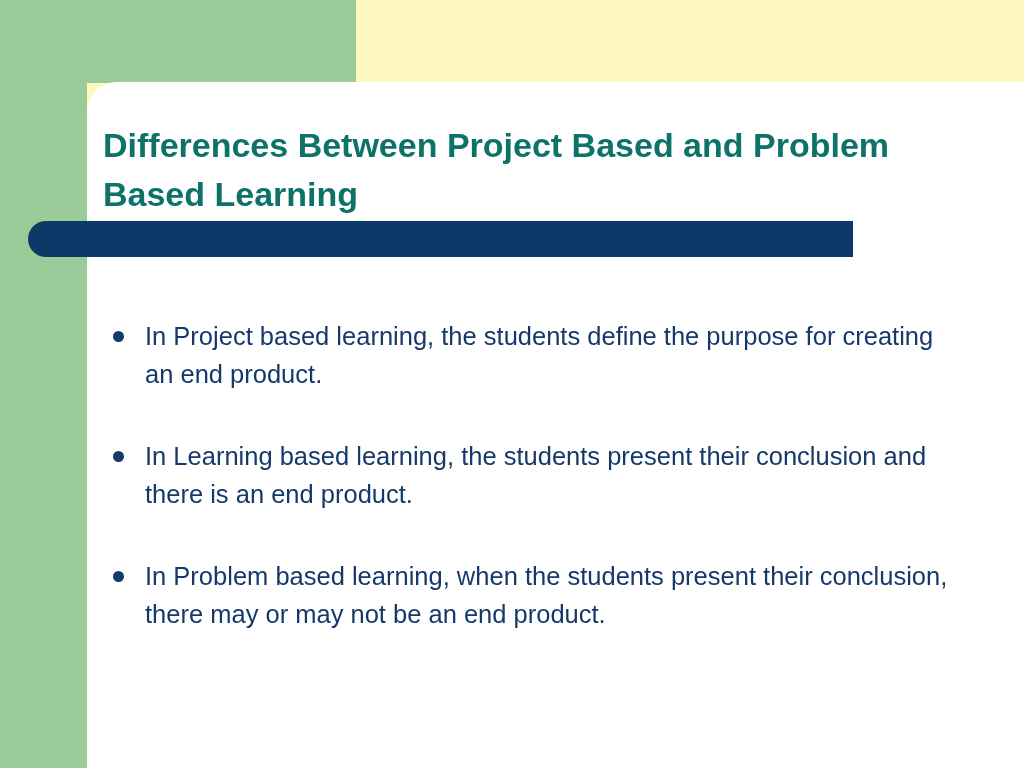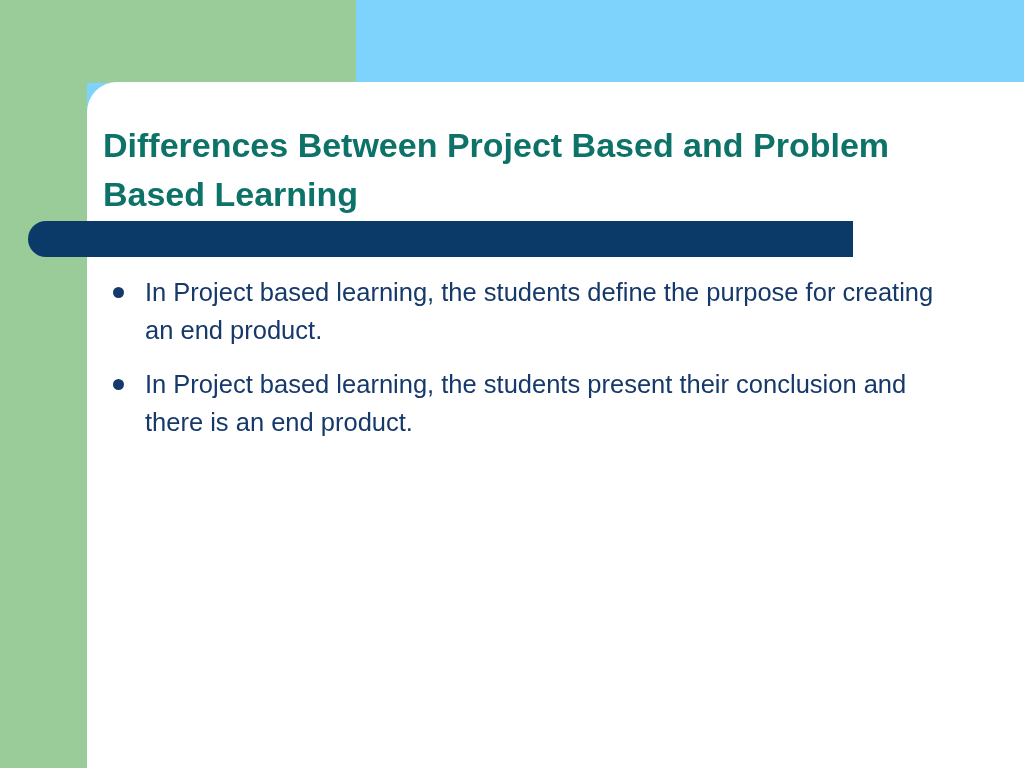--- a/index.html
+++ b/index.html
@@ -10,21 +10,21 @@
   }
   body {
     font-family: "Liberation Sans", sans-serif;
   }
 
   .slide {
     position: relative;
     width: 1024px;
     height: 768px;
     overflow: hidden;
-    background: #7dd3fc;
+    background: #fef9c3;
   }
 
   
   .green-strip {
     position: absolute;
     left: 0;
     top: 0;
     width: 87px;
     height: 768px;
     background: #99cc99;
@@ -89,20 +89,21 @@
   }
 
   .bullet-item {
     position: relative;
     padding-left: 42px;
     margin-bottom: 16px;
     color: #16396b;
     font-family: "Liberation Sans", sans-serif;
     font-size: 25.5px;
     line-height: 38px;
+    margin-top: 44px;
   }
 
   .bullet-marker {
     position: absolute;
     left: 10px;
     top: 14px;
     width: 11px;
     height: 11px;
     border-radius: 50%;
     background: #16396b;
@@ -125,17 +126,21 @@
 
   <div class="accent-bar"></div>
 
   <ul class="body-list">
     <li class="bullet-item">
       <span class="bullet-marker"></span>
       <span class="bullet-text">In Project based learning, the students define the purpose for creating an end product.</span>
     </li>
     <li class="bullet-item">
       <span class="bullet-marker"></span>
-      <span class="bullet-text">In Project based learning, the students present their conclusion and there is an end product.</span>
+      <span class="bullet-text">In Learning based learning, the students present their conclusion and there is an end product.</span>
+    </li>
+    <li class="bullet-item">
+      <span class="bullet-marker"></span>
+      <span class="bullet-text">In Problem based learning, when the students present their conclusion, there may or may not be an end product.</span>
     </li>
   </ul>
 
 </div>
 
 </body></html>

